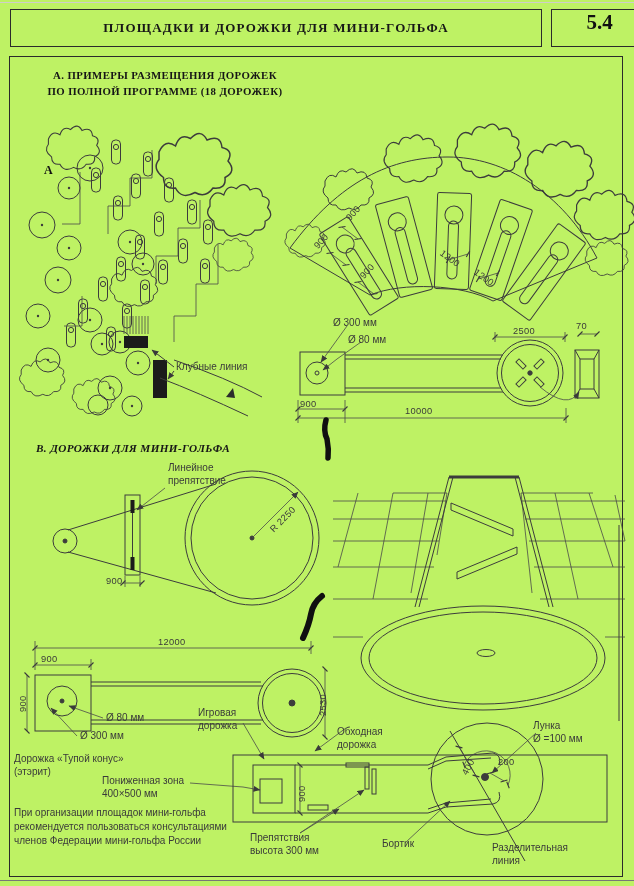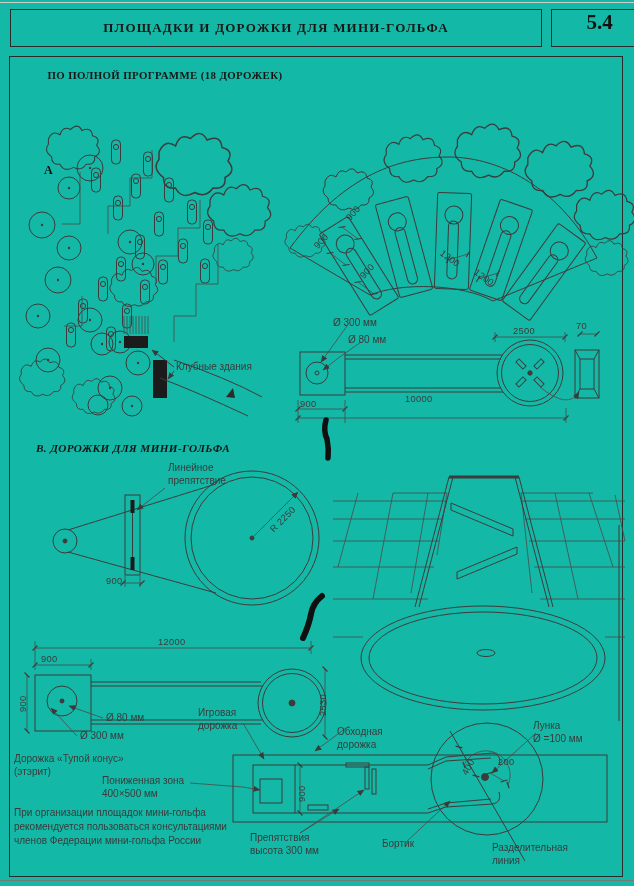--- a/index.html
+++ b/index.html
@@ -1,16 +1,16 @@
 <!DOCTYPE html>
 <html><head>
 <meta charset="utf-8">
 <style>
   html,body{margin:0;padding:0;background:#e8e8e4;}
-  .page{position:relative;width:634px;height:886px;background:#14b8a6;overflow:hidden;
+  .page{position:relative;width:634px;height:886px;background:#bef264;overflow:hidden;
         font-family:"Liberation Sans",sans-serif;color:#333;}
   .hdr-title{position:absolute;left:10px;top:9px;width:530px;height:36px;border:1.6px solid #2b2b2b;
         display:flex;align-items:center;justify-content:center;
         font-family:"Liberation Serif",serif;font-weight:bold;font-size:13px;letter-spacing:1.2px;color:#171717;}
   .hdr-num{position:absolute;left:551px;top:9px;width:71px;height:36px;border:1.6px solid #2b2b2b;
         display:flex;align-items:flex-start;justify-content:center;
         font-family:"Liberation Serif",serif;font-weight:bold;font-size:21px;color:#111;padding-left:12px;}
   .frame{position:absolute;left:9px;top:56px;width:612px;height:819px;border:1.3px solid #2b2b2b;}
   .botline{position:absolute;left:0;top:880px;width:634px;height:0;border-top:1.4px solid #777;}
   .topline{position:absolute;left:0;top:2px;width:634px;height:0;border-top:1px solid #cfcfc9;}
@@ -40,20 +40,21 @@
   <div class="hdr-title">
     <span>ПЛОЩАДКИ И ДОРОЖКИ ДЛЯ МИНИ-ГОЛЬФА</span>
   </div>
   <div class="hdr-num">
     <span>5.4</span>
   </div>
 
   <div class="frame"></div>
 
   <div class="heading h-left">
+    <div>А. ПРИМЕРЫ РАЗМЕЩЕНИЯ ДОРОЖЕК</div>
     <div>ПО ПОЛНОЙ ПРОГРАММЕ (18 ДОРОЖЕК)</div>
   </div>
 
   <svg width="0" height="0">
     <defs>
       <marker id="arr" markerWidth="9" markerHeight="8" refX="6.5" refY="3" orient="auto" markerUnits="userSpaceOnUse">
         <path d="M0,0 L7,3 L0,6 Z" fill="#3a3a3a"></path>
       </marker>
       <marker id="tk" markerWidth="7" markerHeight="7" refX="3.5" refY="3.5" orient="auto" markerUnits="userSpaceOnUse">
         <path d="M1,6 L6,1" stroke="#3a3a3a" stroke-width="1.1" fill="none"></path>
@@ -159,21 +160,21 @@
       <line x1="162" y1="247" x2="140" y2="230" class="st" marker-end="url(#arr)"></line>
       <line x1="162" y1="251" x2="156" y2="259" class="st" marker-end="url(#arr)"></line>
     </g>
     <g class="st">
       <path d="M148,258 Q185,272 236,296"></path>
       <path d="M162,240 Q215,258 250,277"></path>
       <polygon points="214,277 221,268 223,278" fill="#2c2c2c" stroke="none"></polygon>
     </g>
   </svg>
   <div class="lbl serifA" style="left:44px;top:163px">А</div>
-  <div class="lbl" style="left:176px;top:361px">Клубные здания</div>
+  <div class="lbl" style="left:176px;top:361px">Клубные линия</div>
 
   <svg style="left:262px;top:106px" width="362" height="212" viewBox="0 0 362 212">
     <g>
       <use href="#blob" transform="translate(18,112) scale(0.8)"></use>
       <use href="#blob" transform="translate(55,55) scale(1.0)"></use>
       <use href="#blob" transform="translate(115,20) scale(1.15)"></use>
       <use href="#blob" transform="translate(185,8) scale(1.3)"></use>
       <use href="#blob" transform="translate(255,25) scale(1.35)"></use>
       <use href="#blob" transform="translate(305,75) scale(1.2)"></use>
       <use href="#blob" transform="translate(318,128) scale(0.85)"></use>
@@ -270,21 +271,21 @@
     <g class="stl">
       <path d="M62,14 L36,50" marker-end="url(#arr)"></path>
       <path d="M76,30 L52,47 L38,58" marker-end="url(#arr)"></path>
     </g>
   </svg>
   <div class="lbl" style="left:333px;top:317px">Ø 300 мм</div>
   <div class="lbl" style="left:348px;top:334px">Ø 80 мм</div>
   <div class="dim" style="left:513px;top:326px">2500</div>
   <div class="dim" style="left:576px;top:321px">70</div>
   <div class="dim" style="left:300px;top:399px">900</div>
-  <div class="dim" style="left:405px;top:394px">10000</div>
+  <div class="dim" style="left:405px;top:406px">10000</div>
 
   <svg style="left:318px;top:416px" width="22" height="46" viewBox="0 0 22 46">
     <path d="M8,4 q-3,11 1,19 q2,10 1,19" stroke="#101010" stroke-width="5.5" fill="none" stroke-linecap="round"></path>
   </svg>
   <svg style="left:300px;top:592px" width="30" height="52" viewBox="0 0 30 52">
     <path d="M22,4 q-9,7 -11,18 q-2,11 -8,24" stroke="#101010" stroke-width="6" fill="none" stroke-linecap="round"></path>
   </svg>
 
   <div class="heading h-v">В. ДОРОЖКИ ДЛЯ МИНИ-ГОЛЬФА</div>
 

